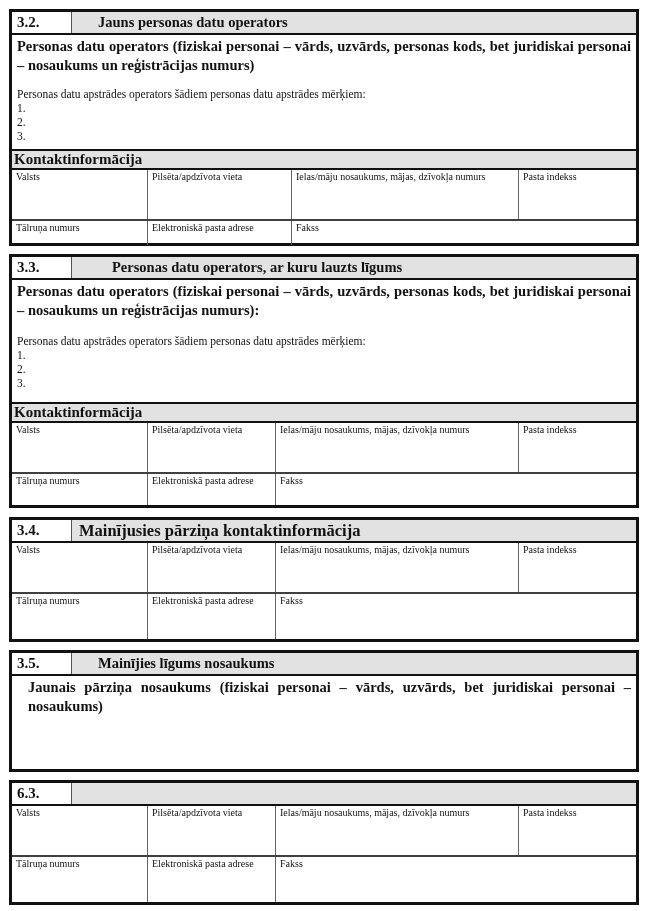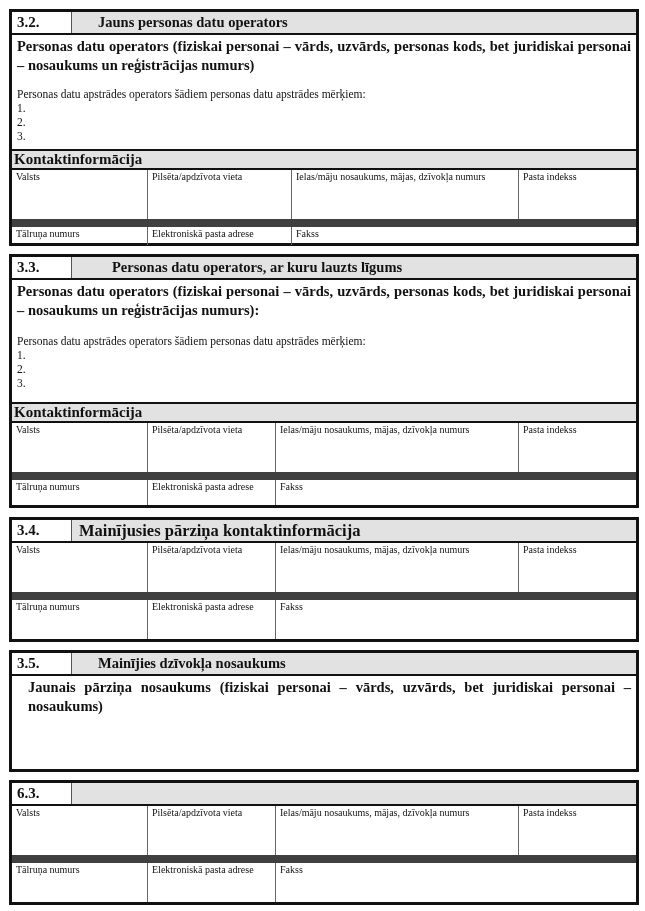--- a/index.html
+++ b/index.html
@@ -10,21 +10,21 @@
   .hdr .title { flex: 1; font-weight: bold; font-size: 14.5px; line-height: 21px; padding-left: 26px; }
   .hdr .title.big { font-size: 16.5px; padding-left: 7px; }
   .hdr .title.med { padding-left: 40px; }
   .block { padding: 2px 5px; box-sizing: border-box; }
   .bold-q { font-weight: bold; font-size: 14.5px; line-height: 19px; text-align: justify; }
   .small { font-size: 11.5px; line-height: 14px; }
   .sub-hdr { background: #e2e2e2; border-top: 2px solid #111; border-bottom: 2px solid #111; font-weight: bold; font-size: 15px; line-height: 17px; padding-left: 2px; height: 17px; }
   .grid { display: flex; box-sizing: border-box; }
   .cell { border-right: 1px solid #666; font-size: 10px; padding: 1px 4px; box-sizing: border-box; }
   .cell:last-child { border-right: none; }
-  .row2 { border-top: 8px solid #404040; }
+  .row2 { border-top: 2px solid #404040; }
 </style>
 </head>
 <body>
 
 <div class="sec" style="top:9px; height:237px;">
   <div class="hdr">
     <div class="num">3.2.</div>
     <div class="title">Jauns personas datu operators</div>
   </div>
   <div class="block" style="height:114px;">
@@ -88,21 +88,21 @@
   <div class="grid row2" style="height:47px;">
     <div class="cell" style="width:136px;"><span>Tālruņa numurs</span></div>
     <div class="cell" style="width:128px;"><span>Elektroniskā pasta adrese</span></div>
     <div class="cell" style="flex:1;"><span>Fakss</span></div>
   </div>
 </div>
 
 <div class="sec" style="top:650px; height:122px;">
   <div class="hdr">
     <div class="num">3.5.</div>
-    <div class="title">Mainījies dzīvokļa nosaukums</div>
+    <div class="title">Mainījies līgums nosaukums</div>
   </div>
   <div class="block" style="height:104px;margin-left:11px;">
     <div class="bold-q">Jaunais pārziņa nosaukums (fiziskai personai – vārds, uzvārds, bet juridiskai personai – nosaukums)</div>
   </div>
 </div>
 
 <div class="sec" style="top:780px; height:125px;">
   <div class="hdr">
     <div class="num">6.3.</div>
   </div>

